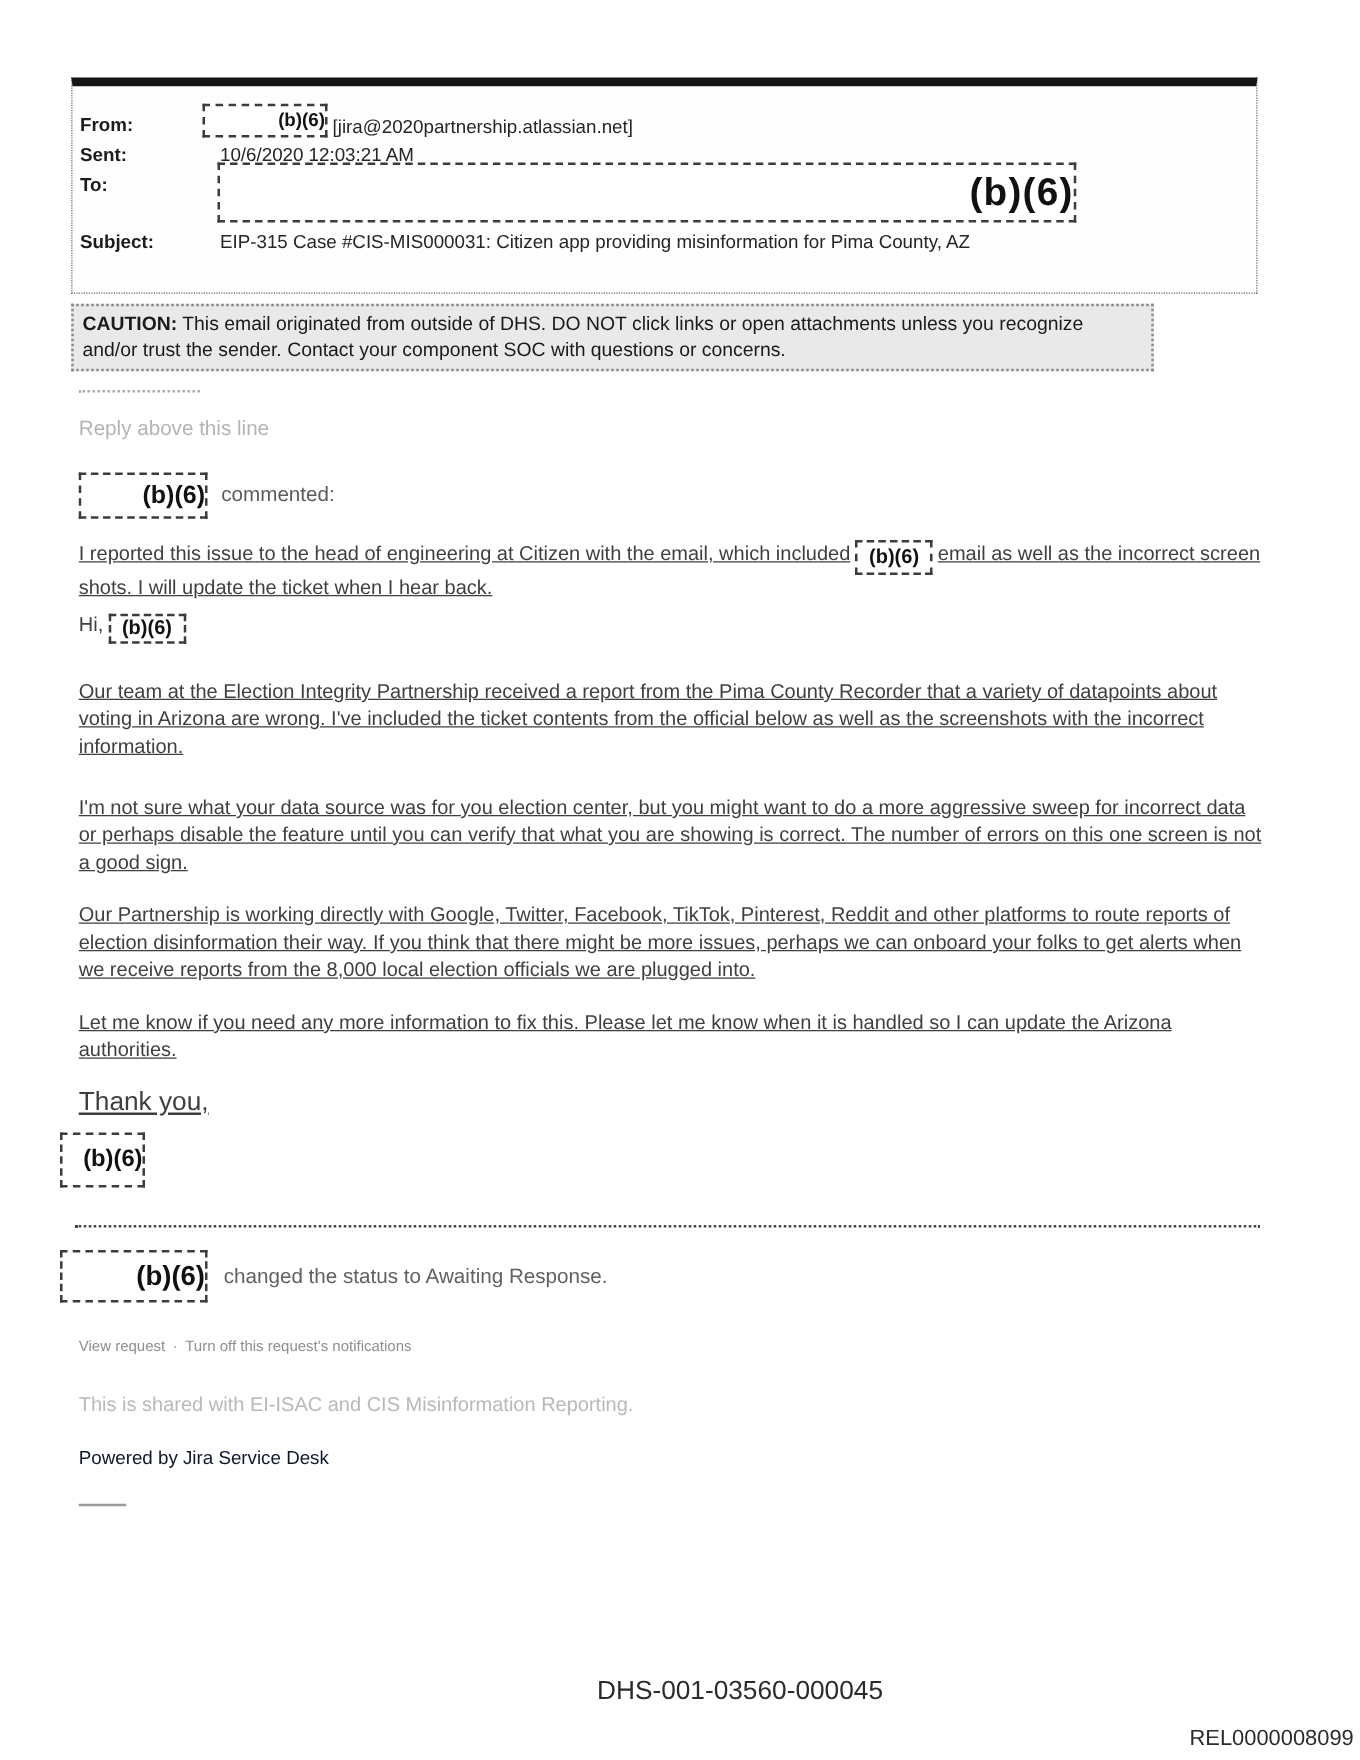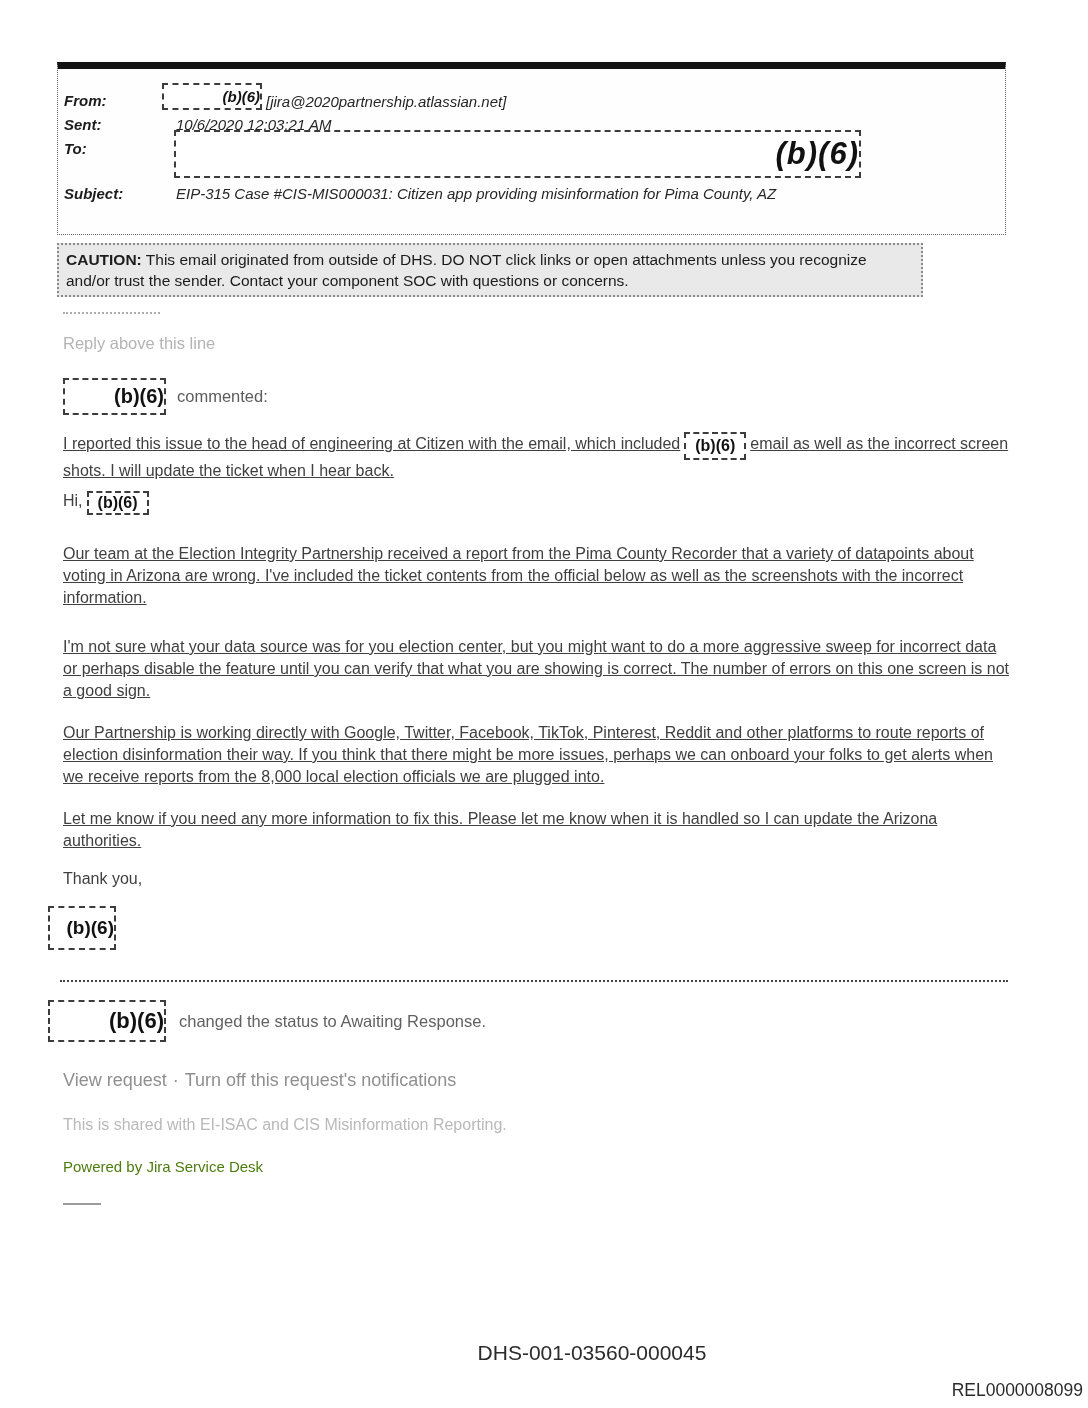--- a/index.html
+++ b/index.html
@@ -5,21 +5,20 @@
   html,body { margin:0; padding:0; background:#ffffff; }
   .page {
     position:relative; width:1088px; height:1408px; background:#ffffff;
     font-family:"Liberation Sans", sans-serif; color:#3d3d3d; overflow:hidden;
   }
   
   .hdr-box {
     position:absolute; left:57px; top:62px; width:949px; height:173px;
     border:1px dotted #6a6a6a; border-top:7px solid #141414; background:#fefefe;
     box-sizing:border-box;
-    font-style:italic;
   }
   .hdr-label { position:absolute; font-size:15px; font-weight:bold; color:#1c1c1c; }
   .hdr-value { position:absolute; font-size:15px; color:#262626; white-space:nowrap; }
   
   .rdx {
     display:inline-block; border:2px dashed #3c3c3c; font-weight:bold;
     color:#111; text-align:right; background:#fff; box-sizing:border-box;
   }
   .rdx-from   { position:absolute; left:104px; top:14px; width:100px; height:27px; font-size:15px; line-height:23px; }
   .rdx-to     { position:absolute; left:116px; top:61px; width:687px; height:48px; font-size:31px; line-height:44px; letter-spacing:1px; }
@@ -38,29 +37,29 @@
   .reply-dashes { position:absolute; left:63px; top:312px; width:97px; border-top:2px dotted #adadad; }
   .reply-note   { position:absolute; left:63px; top:323px; font-size:16.5px; color:#b5b3b3;margin-top:11px; }
   .author-row   { position:absolute; left:63px; top:378px; display:flex; align-items:center; gap:11px; font-size:16.5px; color:#5c5c5c; }
   .para { position:absolute; left:63px; width:947px; font-size:16px; line-height:22px; color:#3f3f3f;text-decoration:underline; }
   .p1 { top:432px; }
   .greet { position:absolute; left:63px; top:491px; font-size:16px; color:#3f3f3f; }
   .p2 { top:543px; }
   .p3 { top:636px; }
   .p4 { top:722px; }
   .p5 { top:808px; }
-  .closing { position:absolute; left:63px; top:870px; font-size:16px; color:#3f3f3f; }
+  .closing { position:absolute; left:63px; top:870px; font-size:21px; color:#3f3f3f;text-decoration:underline; }
   .sig-box { position:absolute; left:48px; top:906px; }
   .sep-line { position:absolute; left:60px; top:980px; width:948px; border-top:2px dotted #454545; }
   .status-row { position:absolute; left:48px; top:1000px; display:flex; align-items:center; gap:13px; font-size:16.5px; color:#616161; }
   
-  .footer-links { position:absolute; left:63px; top:1070px; font-size:18px; color:#908e8e; }
+  .footer-links { position:absolute; left:63px; top:1070px; font-size:12px; color:#908e8e; }
   .footer-links .dot { margin:0 6px; }
   .footer-shared { position:absolute; left:63px; top:1116px; font-size:16px; color:#bab8b8; }
-  .footer-powered { position:absolute; left:63px; top:1158px; font-size:15px; color:#4d7c0f; }
+  .footer-powered { position:absolute; left:63px; top:1158px; font-size:15px; color:#0f172a; }
   .footer-dash { position:absolute; left:63px; top:1203px; width:38px; border-top:2px solid #9b9b9b; }
   
   .bates { position:absolute; left:0; top:1341px; width:1088px; text-align:center; font-size:21px; color:#2b2b2b;margin-left:48px; }
   .rel   { position:absolute; right:5px; top:1380px; font-size:17.5px; color:#2b2b2b; }
 </style>
 </head>
 <body>
 
 <div class="page">
 

